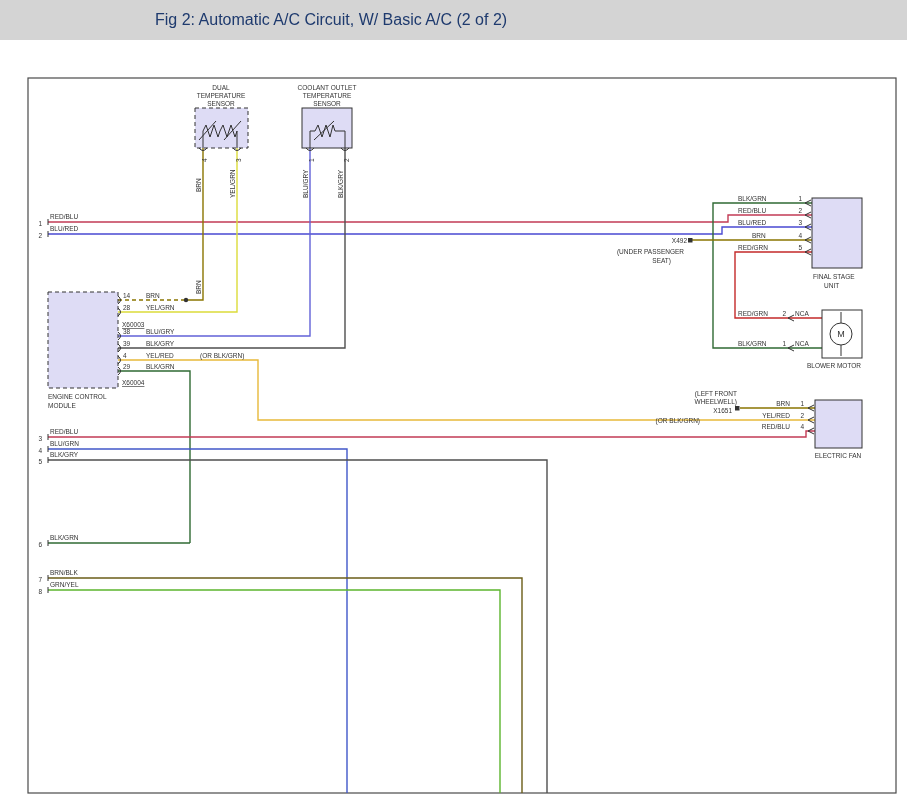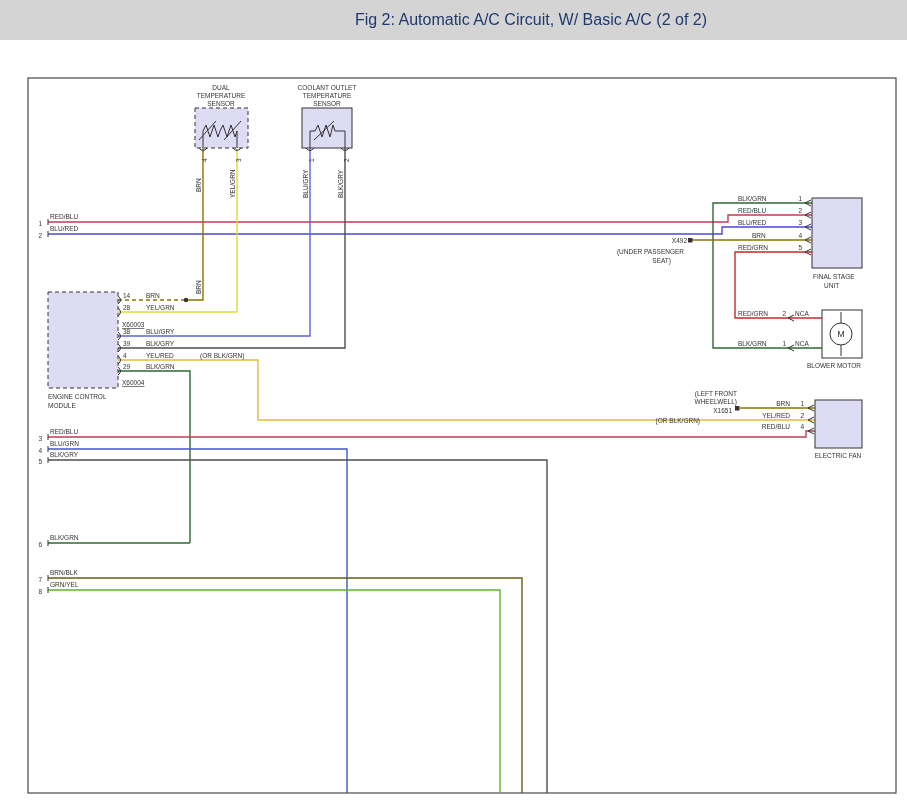--- a/index.html
+++ b/index.html
@@ -7,21 +7,21 @@
         font-family:"Liberation Sans",sans-serif;}
   #titlebar{position:absolute;left:0;top:0;width:907px;height:40px;display:flex;align-items:center;}
   #titlebar .title-text{padding-left:155px;font-size:16px;}
   #diagram-svg{position:absolute;left:0;top:0;}
   text{font-family:"Liberation Sans",sans-serif;}
 </style>
 </head>
 <body>
 
 <div id="page">
-  <div id="titlebar" style="background: rgb(212, 212, 212); justify-content: center;">
+  <div id="titlebar" style="background: rgb(212, 212, 212);">
     <span class="title-text" style="color: rgb(30, 58, 110);">Fig 2: Automatic A/C Circuit, W/ Basic A/C (2 of 2)</span>
   </div>
   <svg id="diagram-svg" width="907" height="805" viewBox="0 0 907 805">
       <rect x="28" y="78" width="868" height="715" fill="#ffffff" stroke="#4a4a4a" stroke-width="1.2"></rect>
       <polyline points="48,222 728,222 728,215 812,215" fill="none" stroke="#c23b55" stroke-width="1.4" stroke-dasharray="none"></polyline>
       <polyline points="48,234 722,234 722,227 812,227" fill="none" stroke="#4a4ad2" stroke-width="1.4" stroke-dasharray="none"></polyline>
       <polyline points="812,203 713,203 713,348 822,348" fill="none" stroke="#2f6a33" stroke-width="1.4" stroke-dasharray="none"></polyline>
       <polyline points="692,240 812,240" fill="none" stroke="#8a7500" stroke-width="1.4" stroke-dasharray="none"></polyline>
       <polyline points="812,252 735,252 735,318 822,318" fill="none" stroke="#c42a2a" stroke-width="1.4" stroke-dasharray="none"></polyline>
       <polyline points="203,148 203,300 186,300" fill="none" stroke="#8a7500" stroke-width="1.4" stroke-dasharray="none"></polyline>

